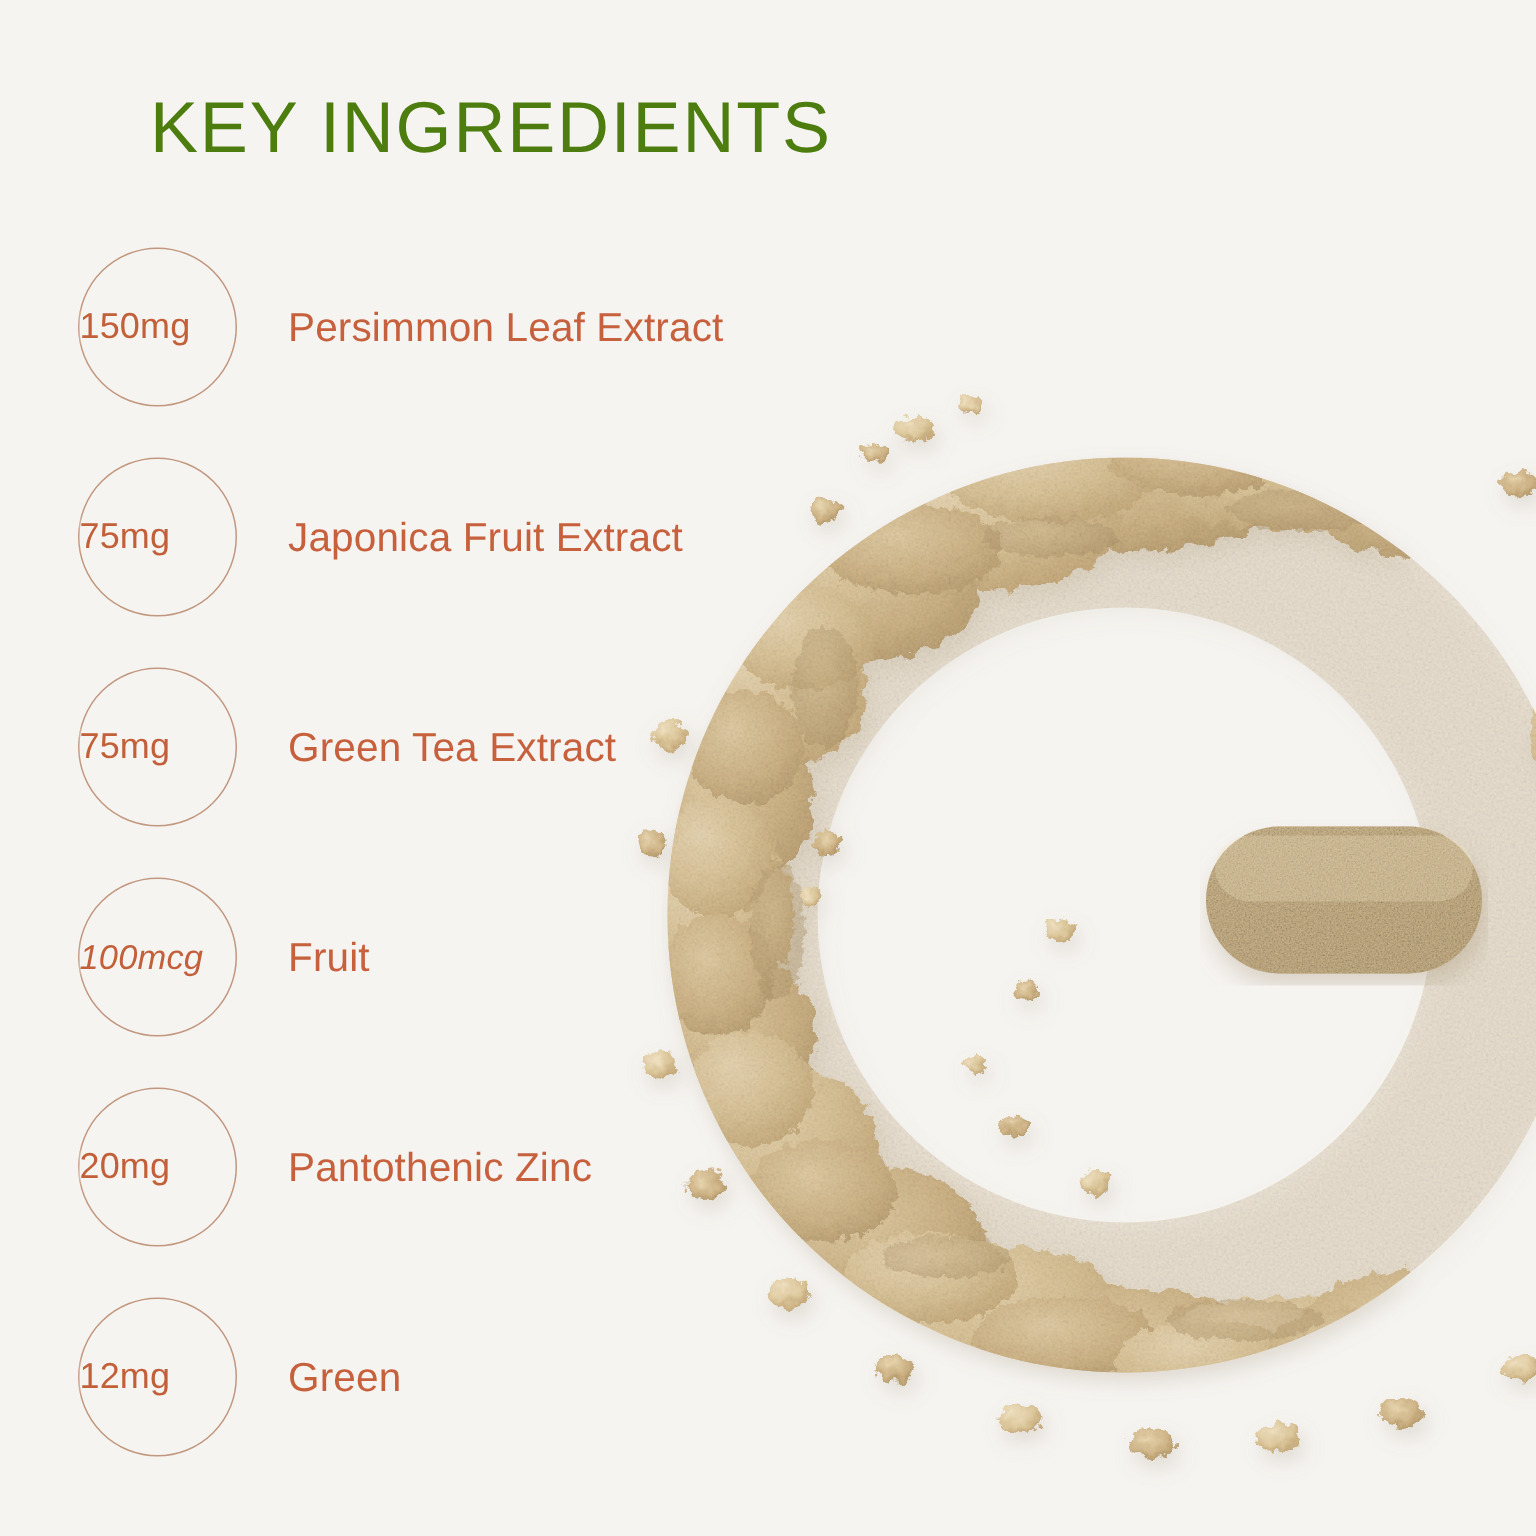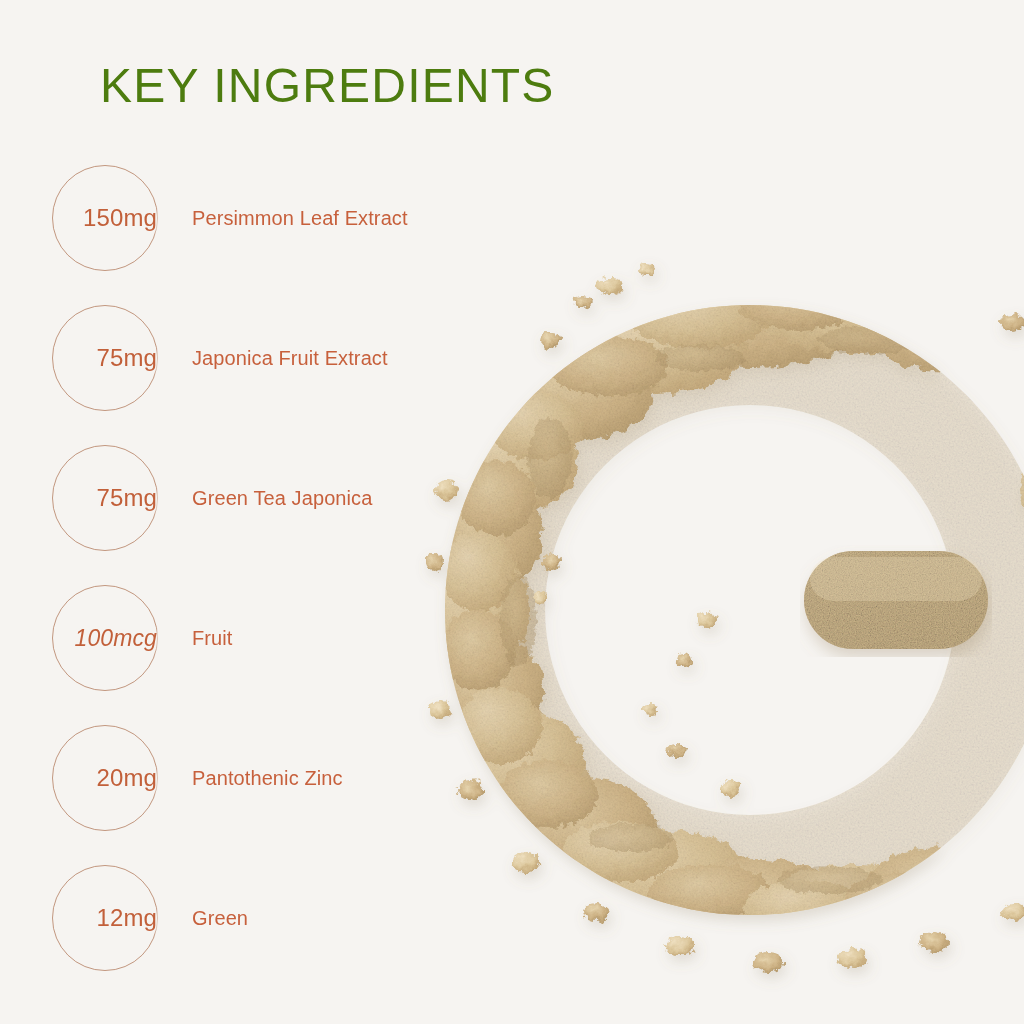--- a/index.html
+++ b/index.html
@@ -53,21 +53,21 @@
   }
 
   .dose-badge {
     position:absolute;
     left:52px;
     width:106px; height:106px;
     border-radius:50%;
     border:1.3px solid #C2977F;
     display:flex;
     align-items:center;
-    justify-content:flex-end;
+    justify-content:flex-start;
     background:transparent;
   }
 
   .dose-text {
     font-size:24px;
     color:#C2603A;
     letter-spacing:0.1px;
     white-space:nowrap;
     line-height:1;
     position:relative;
@@ -76,21 +76,21 @@
     text-shadow:
       0 0 4px #F6F4F1, 0 0 4px #F6F4F1,
       0 0 7px #F6F4F1, 0 0 7px #F6F4F1;
   }
 
   .dose-text.wide { font-size:23px;font-style:italic; }
 
   .ingredient-label {
     position:absolute;
     left:192px;
-    font-size:20px;
+    font-size:27px;
     color:#C7603C;
     letter-spacing:0.1px;
     white-space:nowrap;
     line-height:1;
   }
 
   
   #powder-art {
     position:absolute;
     left:400px; top:190px;
@@ -292,21 +292,21 @@
       <div class="dose-badge">
         <span class="dose-text">75mg</span>
       </div>
       <div class="ingredient-label">Japonica Fruit Extract</div>
     </div>
 
     <div class="ingredient-row" style="top:439px;">
       <div class="dose-badge">
         <span class="dose-text">75mg</span>
       </div>
-      <div class="ingredient-label">Green Tea Japonica</div>
+      <div class="ingredient-label">Green Tea Extract</div>
     </div>
 
     <div class="ingredient-row" style="top:579px;">
       <div class="dose-badge">
         <span class="dose-text wide">100mcg</span>
       </div>
       <div class="ingredient-label">Fruit</div>
     </div>
 
     <div class="ingredient-row" style="top:719px;">

